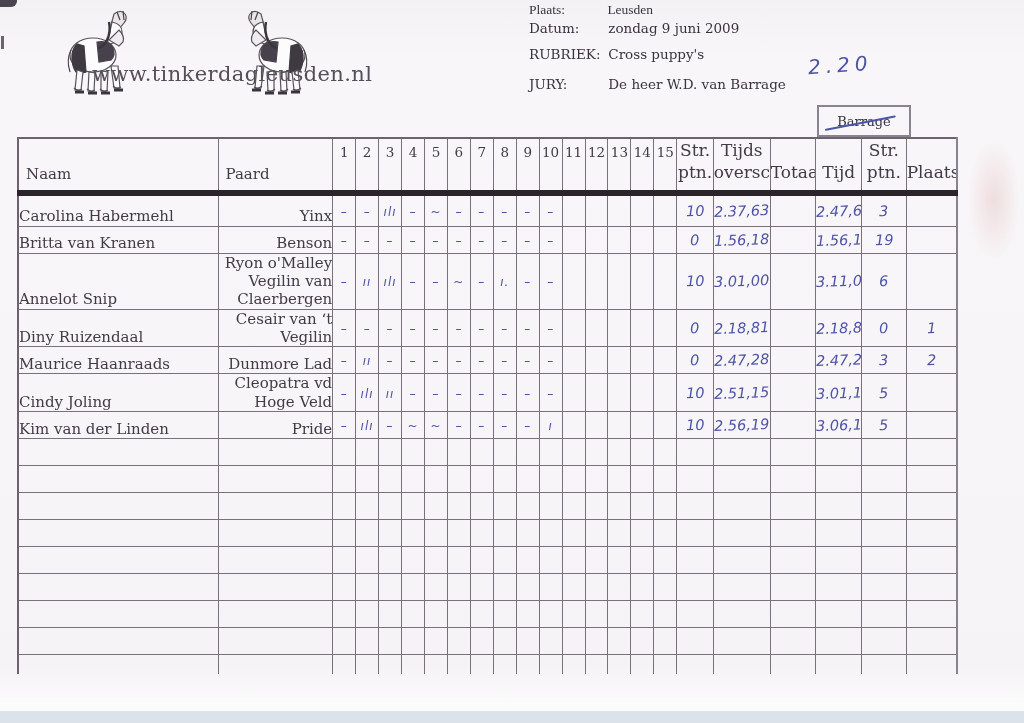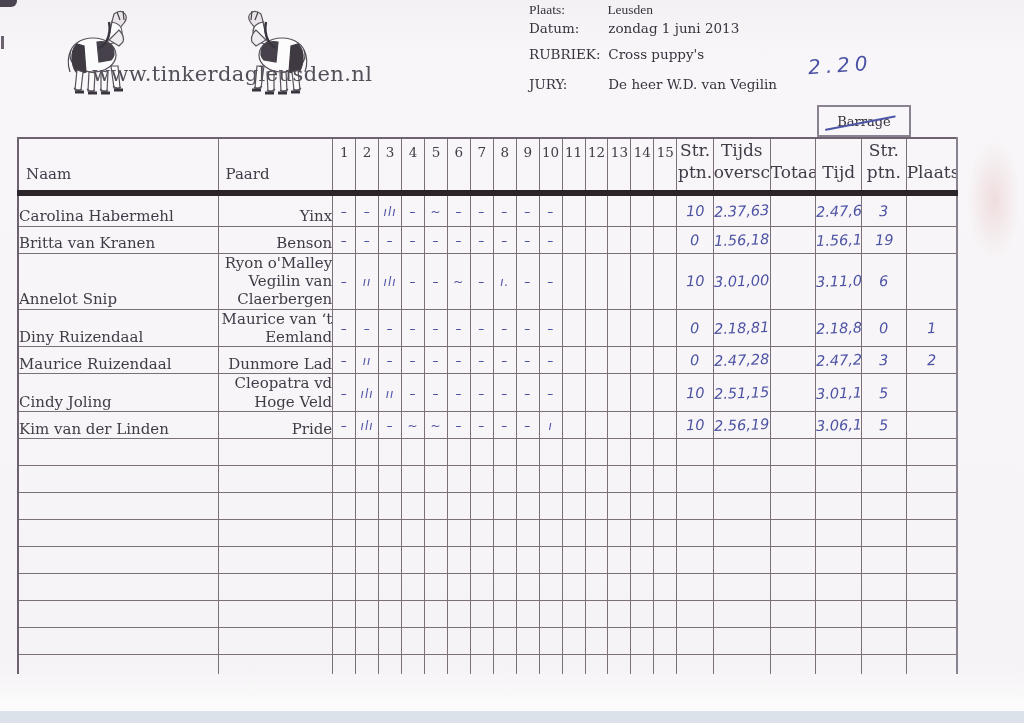--- a/index.html
+++ b/index.html
@@ -131,29 +131,29 @@
     </g>
   </svg>
   <div class="site-url">www.tinkerdagleusden.nl</div>
 
   <div class="info-line" style="top:2px;font-family:Liberation Serif, serif;">
     <span class="info-label">Plaats:</span>
     <span>Leusden</span>
   </div>
   <div class="info-line" style="top:20px;">
     <span class="info-label">Datum:</span>
-    <span>zondag 1 juni 2013</span>
+    <span>zondag 9 juni 2009</span>
   </div>
   <div class="info-line" style="top:46px;">
     <span class="info-label">RUBRIEK:</span>
     <span>Cross puppy's</span>
   </div>
   <div class="info-line" style="top:76px;">
     <span class="info-label">JURY:</span>
-    <span>De heer W.D. van Vegilin</span>
+    <span>De heer W.D. van Barrage</span>
   </div>
 
   <div class="class-number hand">2.20</div>
 
   <div class="barrage-box">
     <span>Barrage</span>
   </div>
   <div class="barrage-strike"></div>
 
   <table class="score">
@@ -283,21 +283,21 @@
           <td class="c-score"></td>
           <td class="c-mid thick-l"><span class="hand">10</span></td>
           <td class="c-val"><span class="hand">3.01,00</span></td>
           <td class="c-mid"></td>
           <td class="c-val"><span class="hand">3.11,00</span></td>
           <td class="c-mid"><span class="hand">6</span></td>
           <td class="c-mid"></td>
         </tr>
         <tr>
           <td class="c-naam"><span class="">Diny Ruizendaal</span></td>
-          <td class="c-paard"><span class="">Maurice van ‘t Eemland</span></td>
+          <td class="c-paard"><span class="">Cesair van ‘t Vegilin</span></td>
           <td class="c-score thick-l"><span class="hand">–</span></td>
           <td class="c-score"><span class="hand">–</span></td>
           <td class="c-score"><span class="hand">–</span></td>
           <td class="c-score"><span class="hand">–</span></td>
           <td class="c-score"><span class="hand">–</span></td>
           <td class="c-score"><span class="hand">–</span></td>
           <td class="c-score"><span class="hand">–</span></td>
           <td class="c-score"><span class="hand">–</span></td>
           <td class="c-score"><span class="hand">–</span></td>
           <td class="c-score"><span class="hand">–</span></td>
@@ -307,21 +307,21 @@
           <td class="c-score"></td>
           <td class="c-score"></td>
           <td class="c-mid thick-l"><span class="hand">0</span></td>
           <td class="c-val"><span class="hand">2.18,81</span></td>
           <td class="c-mid"></td>
           <td class="c-val"><span class="hand">2.18,81</span></td>
           <td class="c-mid"><span class="hand">0</span></td>
           <td class="c-mid"><span class="hand">1</span></td>
         </tr>
         <tr>
-          <td class="c-naam"><span class="">Maurice Ruizendaal</span></td>
+          <td class="c-naam"><span class="">Maurice Haanraads</span></td>
           <td class="c-paard"><span class="">Dunmore Lad</span></td>
           <td class="c-score thick-l"><span class="hand">–</span></td>
           <td class="c-score"><span class="hand">ıı</span></td>
           <td class="c-score"><span class="hand">–</span></td>
           <td class="c-score"><span class="hand">–</span></td>
           <td class="c-score"><span class="hand">–</span></td>
           <td class="c-score"><span class="hand">–</span></td>
           <td class="c-score"><span class="hand">–</span></td>
           <td class="c-score"><span class="hand">–</span></td>
           <td class="c-score"><span class="hand">–</span></td>

